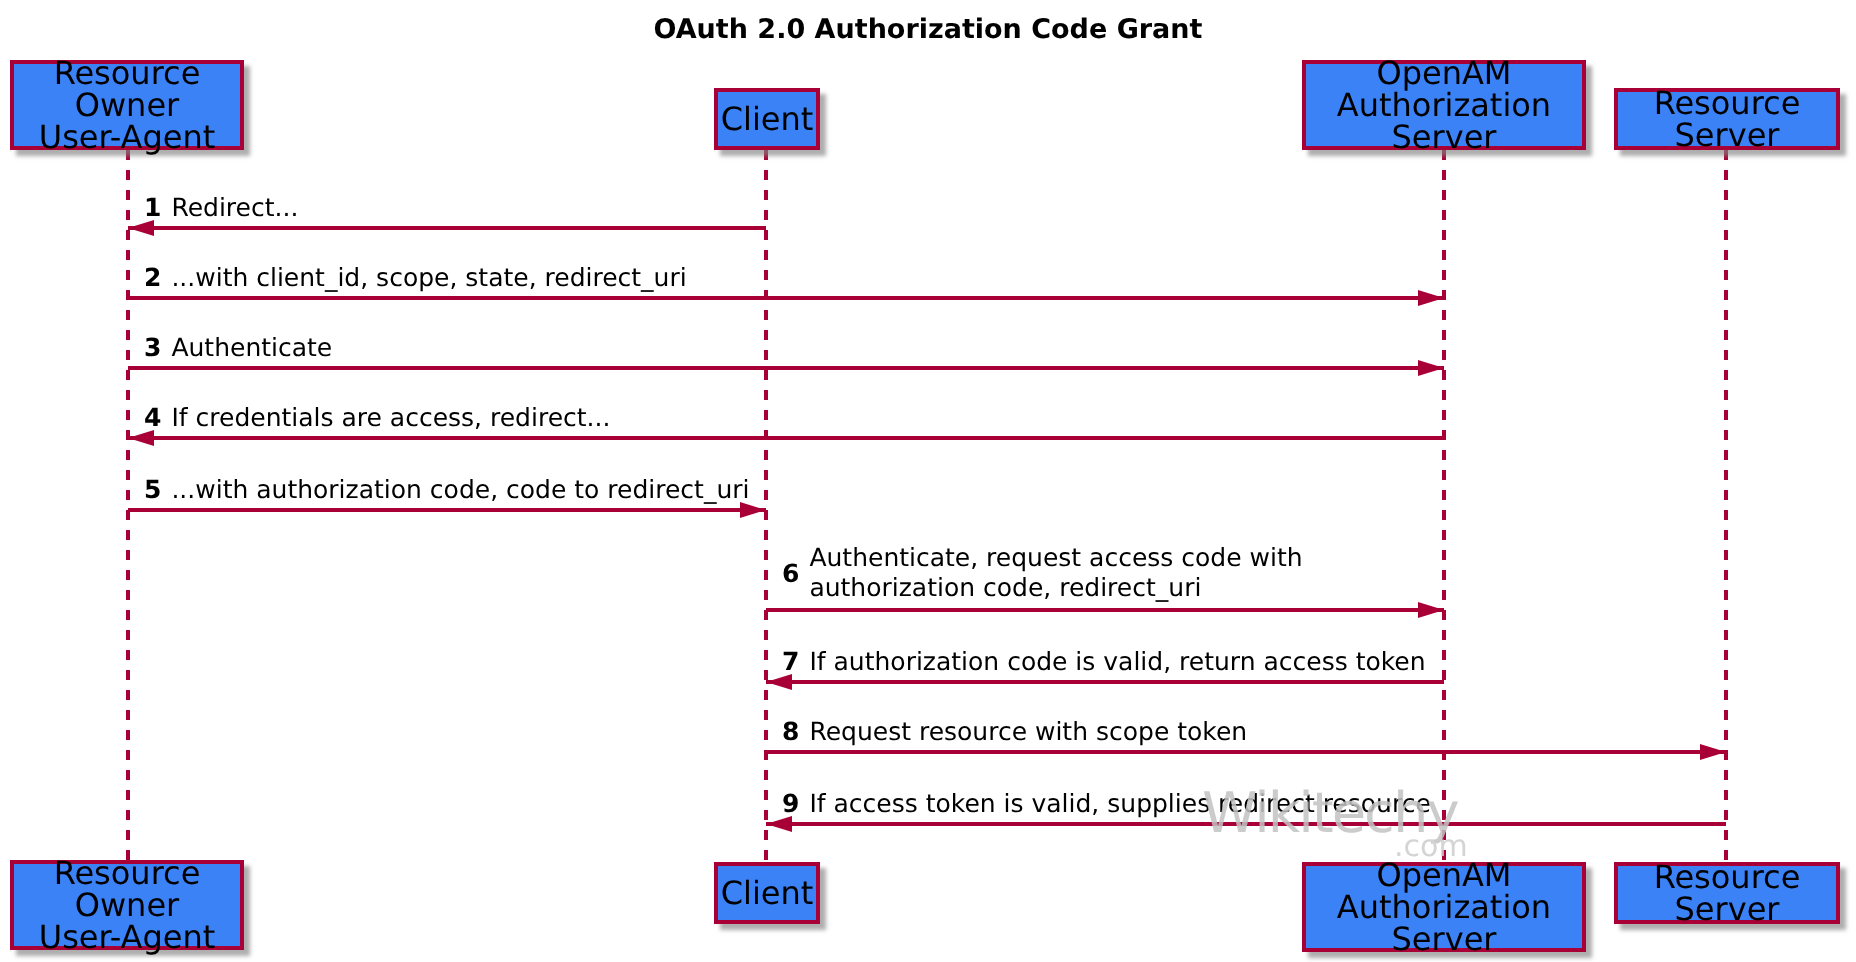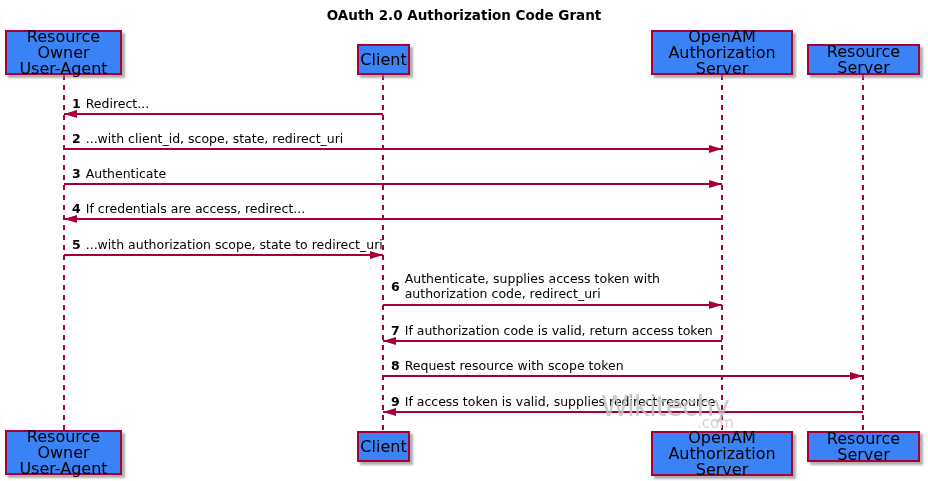--- a/index.html
+++ b/index.html
@@ -161,30 +161,30 @@
     <span class="msg-num">4</span>
     <span class="msg-text">If credentials are access, redirect...</span>
   </div>
   <div class="arrow" style="left:64px;top:219px;width:658px;">
     <div class="arrow-line"></div>
     <div class="head head-left"></div>
   </div>
 
   <div class="msg-label" style="left:72px;top:237px;">
     <span class="msg-num">5</span>
-    <span class="msg-text">...with authorization scope, state to redirect_uri</span>
+    <span class="msg-text">...with authorization code, code to redirect_uri</span>
   </div>
   <div class="arrow" style="left:64px;top:255px;width:319px;">
     <div class="arrow-line"></div>
     <div class="head head-right"></div>
   </div>
 
   <div class="msg-label" style="left:391px;top:271px;">
     <span class="msg-num">6</span>
-    <span class="msg-text">Authenticate, supplies access token with
+    <span class="msg-text">Authenticate, request access code with
 authorization code, redirect_uri</span>
   </div>
   <div class="arrow" style="left:383px;top:305px;width:339px;">
     <div class="arrow-line"></div>
     <div class="head head-right"></div>
   </div>
 
   <div class="msg-label" style="left:391px;top:323px;">
     <span class="msg-num">7</span>
     <span class="msg-text">If authorization code is valid, return access token</span>

